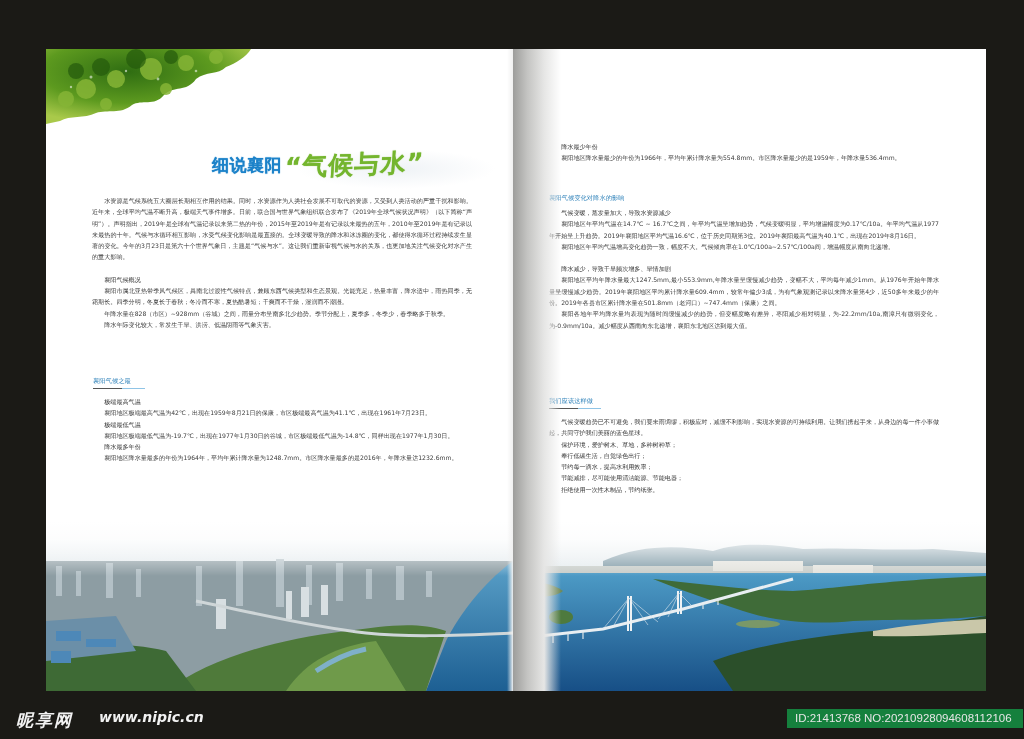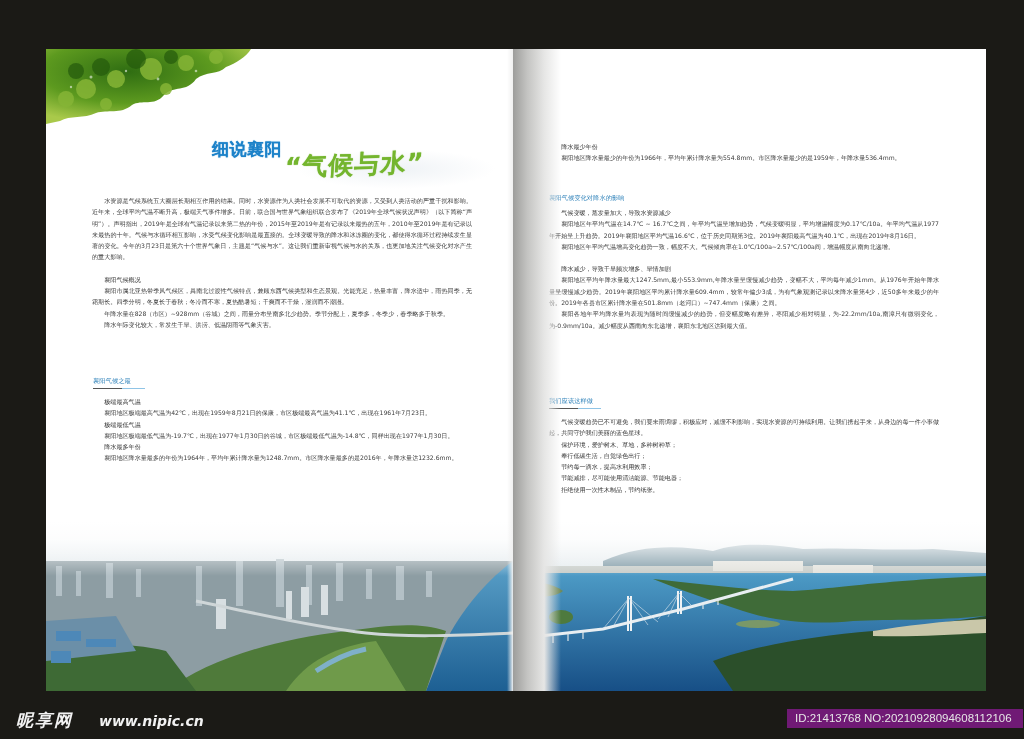--- a/index.html
+++ b/index.html
@@ -37,21 +37,21 @@
     }
 
     
     .title {
       position: absolute; left: 142px; top: 82px; height: 50px;
       display: flex; align-items: flex-end;
     }
     .title-blue {
       font-family: Liberation Sans, sans-serif;
       font-weight: bold; font-size: 17px; color: #1c82c9;
-      letter-spacing: 0.5px; margin-bottom: 20px;
+      letter-spacing: 0.5px; margin-bottom: 4px;
       text-shadow: 0 0 1px #1c82c9;
       padding-left: 24px;
     }
     .title-green {
       font-family: "DejaVu Sans", sans-serif;
       font-weight: bold; font-size: 25px; color: #74b52e;
       margin-left: 3px; transform: skewX(-6deg) rotate(-2deg);
       letter-spacing: 1px;
       text-shadow: 0 0 1px #74b52e;
     }
@@ -86,34 +86,34 @@
     }
     .photo svg { display: block; }
     .photo-fade {
       position: absolute; left: 0; top: 0; width: 100%; height: 55px;
       background: linear-gradient(to bottom, #ffffff 0%, rgba(255,255,255,0.85) 35%, rgba(255,255,255,0) 100%);
     }
 
     
     .watermark-logo {
       position: absolute; left: 16px; top: 709px;
-      display: flex; align-items: center; gap: 8px; color: #f2f2f2;
+      display: flex; align-items: flex-start; gap: 8px; color: #f2f2f2;
     }
     .wm-cn {
       font-family: "DejaVu Sans", sans-serif; font-weight: bold; font-style: italic;
       font-size: 17px; letter-spacing: 2px;
     }
     .wm-url {
       font-family: "DejaVu Sans", sans-serif; font-weight: bold; font-style: italic;
       font-size: 14px;
       margin-left: 18px;
     }
     .watermark-id {
       position: absolute; left: 787px; top: 709px; width: 236px; height: 19px;
-      background: #701a75; color: #e6e6e6;
+      background: #15803d; color: #e6e6e6;
       font-family: "Liberation Sans", sans-serif; font-size: 11.5px;
       line-height: 19px; padding-left: 8px;
     }
   </style>
 </head>
 <body>
 
 <div class="spread">
 
   <div class="page page-left">

